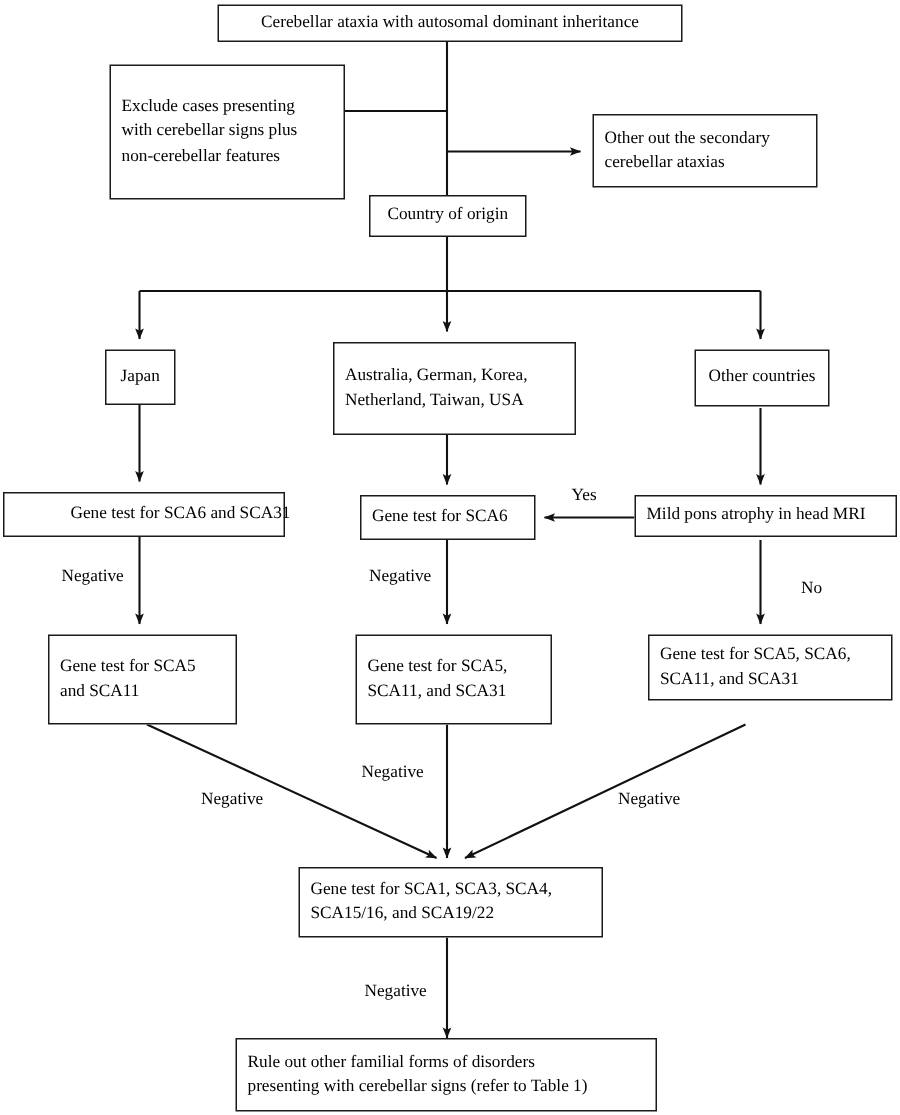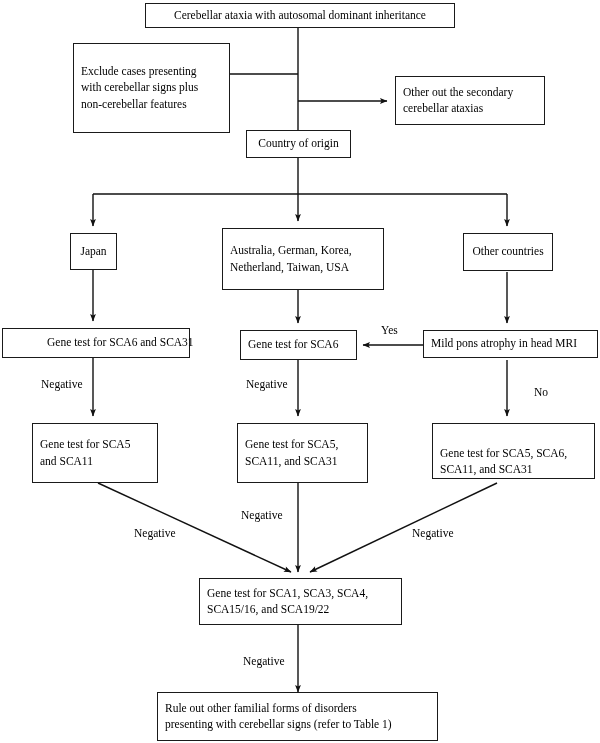--- a/index.html
+++ b/index.html
@@ -143,21 +143,21 @@
   <div class="node left-text pad-l ml" style="left:32px; top:423px; width:126px; height:60px;">
     <span class="line">Gene test for SCA5</span>
     <span class="line">and SCA11</span>
   </div>
 
   <div class="node left-text pad-l ml" style="left:237px; top:423px; width:131px; height:60px;">
     <span class="line">Gene test for SCA5,</span>
     <span class="line">SCA11, and SCA31</span>
   </div>
 
-  <div class="node left-text pad-l ml" style="left:432px; top:423px; width:163px; height:56px;justify-content:flex-end;">
+  <div class="node left-text pad-l ml" style="left:432px; top:423px; width:163px; height:44px;">
     <span class="line">Gene test for SCA5, SCA6,</span>
     <span class="line">SCA11, and SCA31</span>
   </div>
 
   <div class="node left-text pad-l ml" style="left:199px; top:578px; width:203px; height:47px;">
     <span class="line">Gene test for SCA1, SCA3, SCA4,</span>
     <span class="line">SCA15/16, and SCA19/22</span>
   </div>
 
   <div class="node left-text pad-l ml" style="left:157px; top:692px; width:281px; height:49px;">

